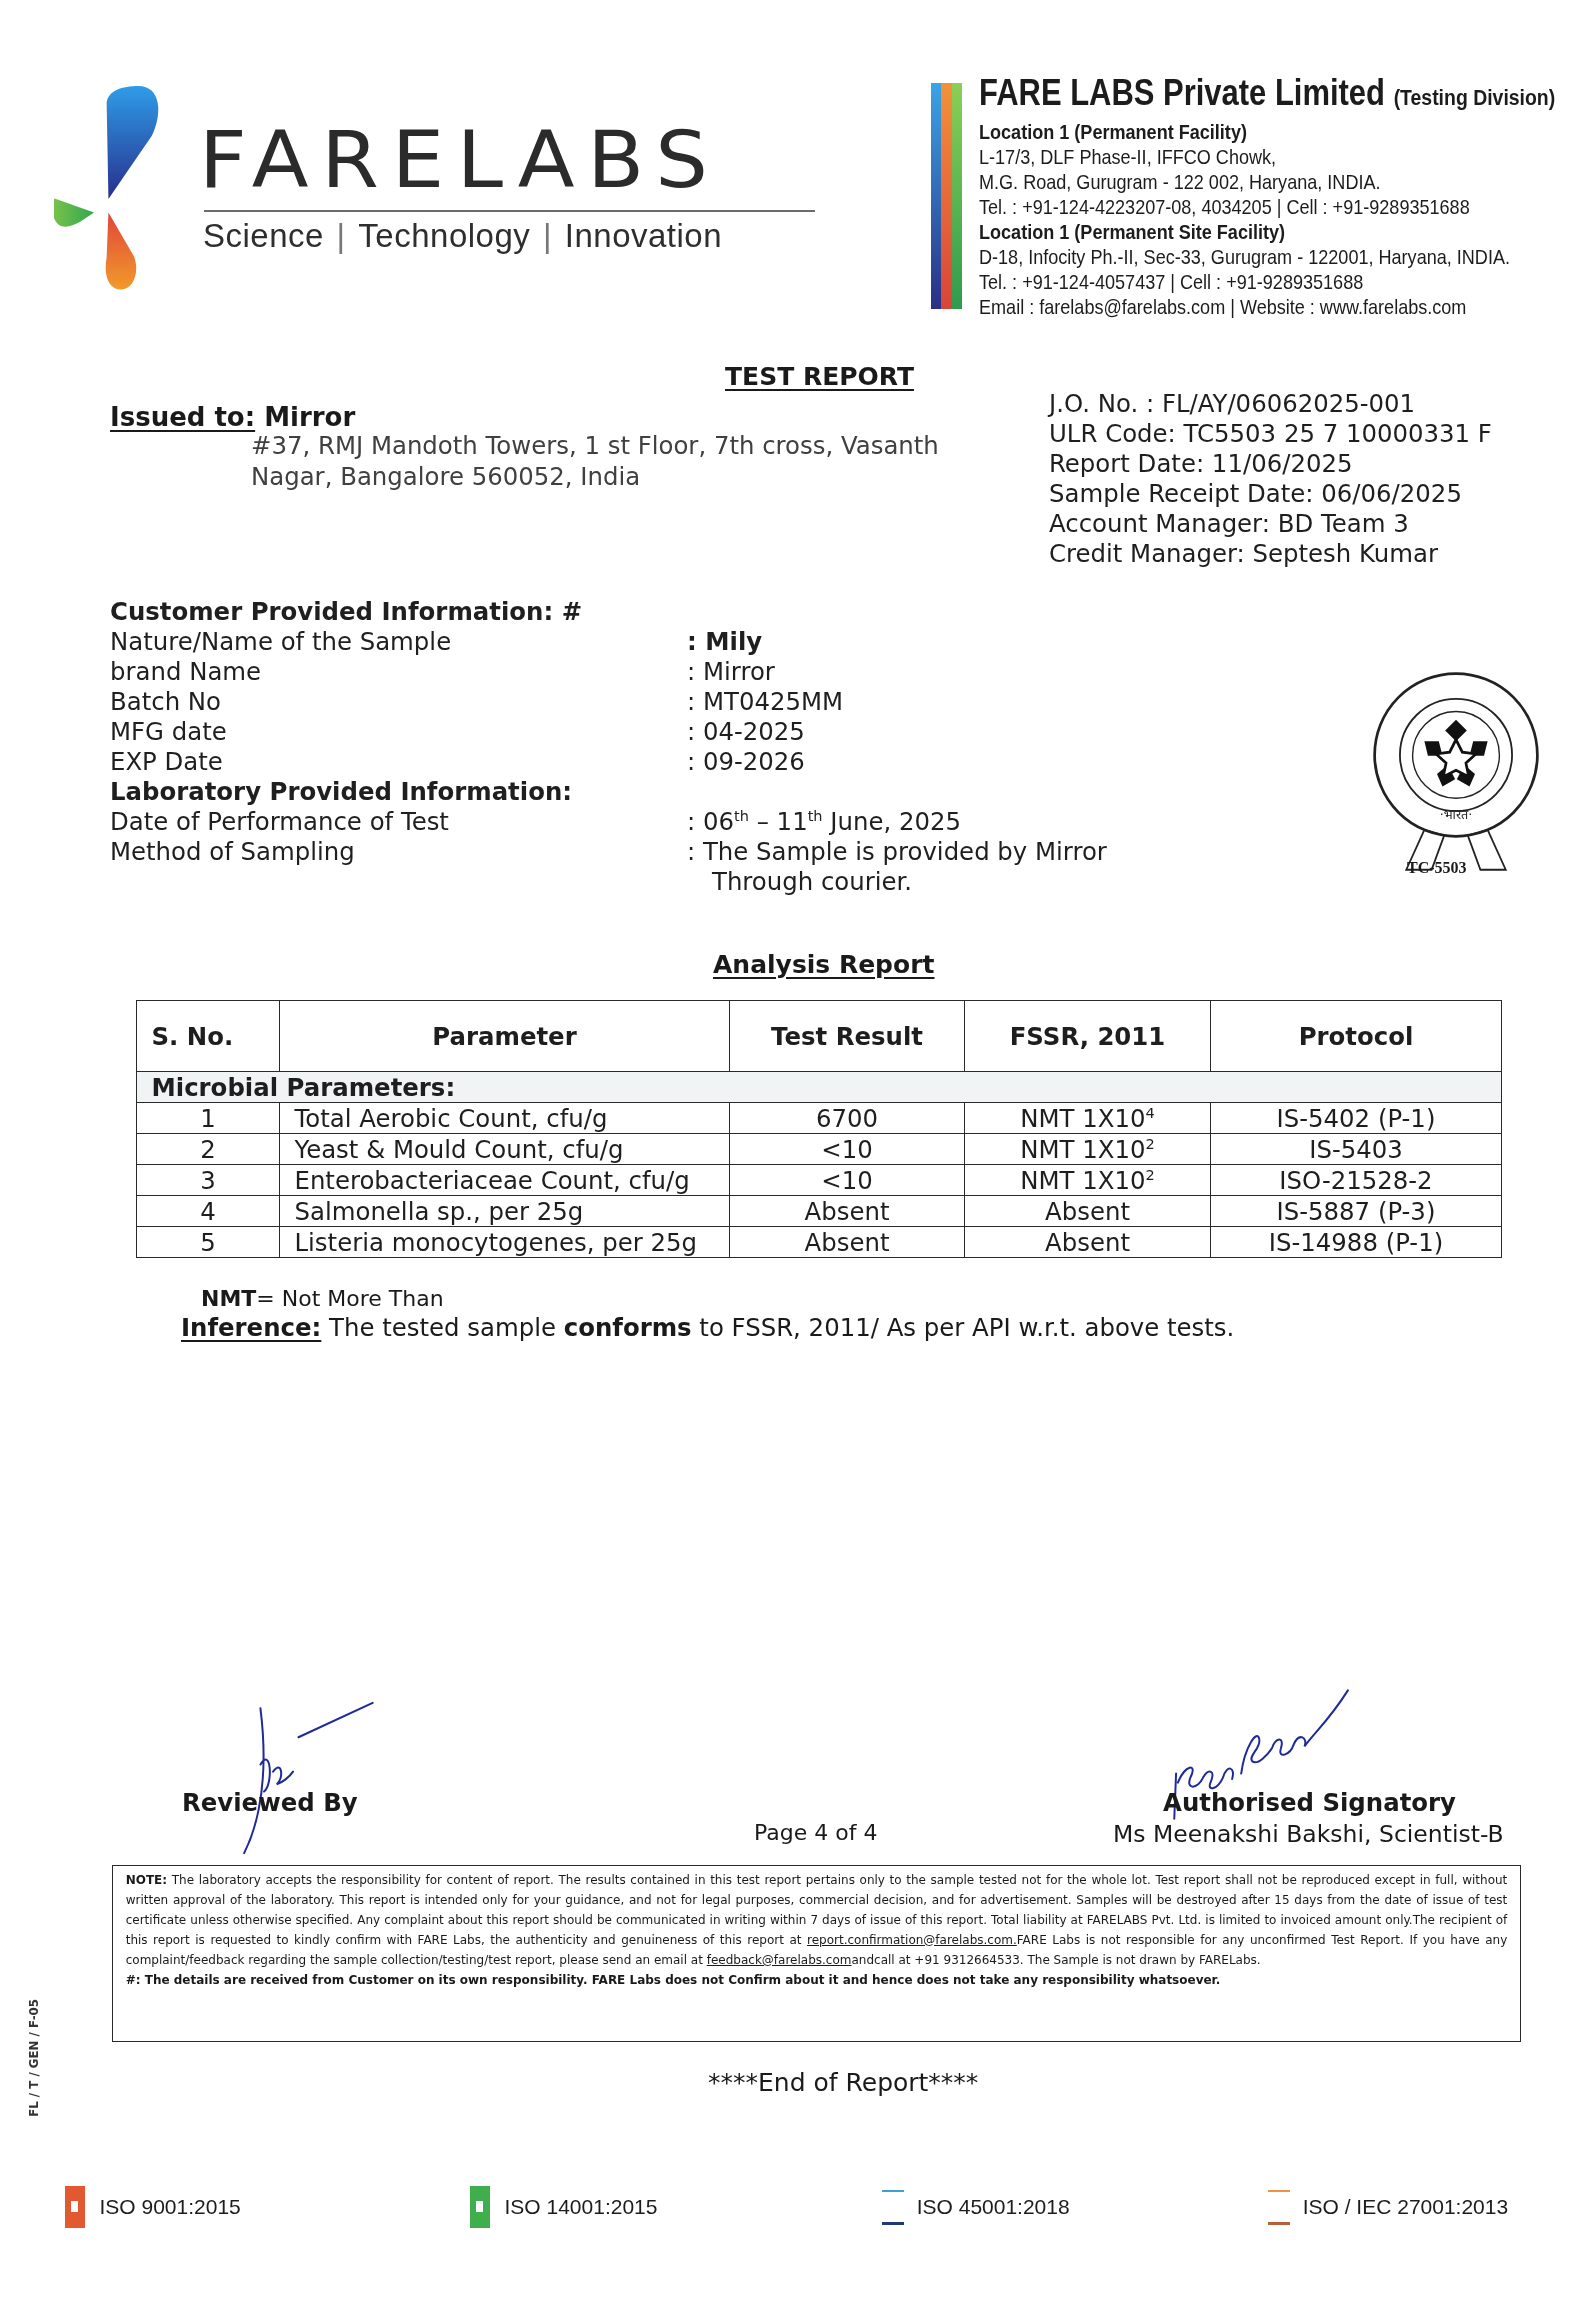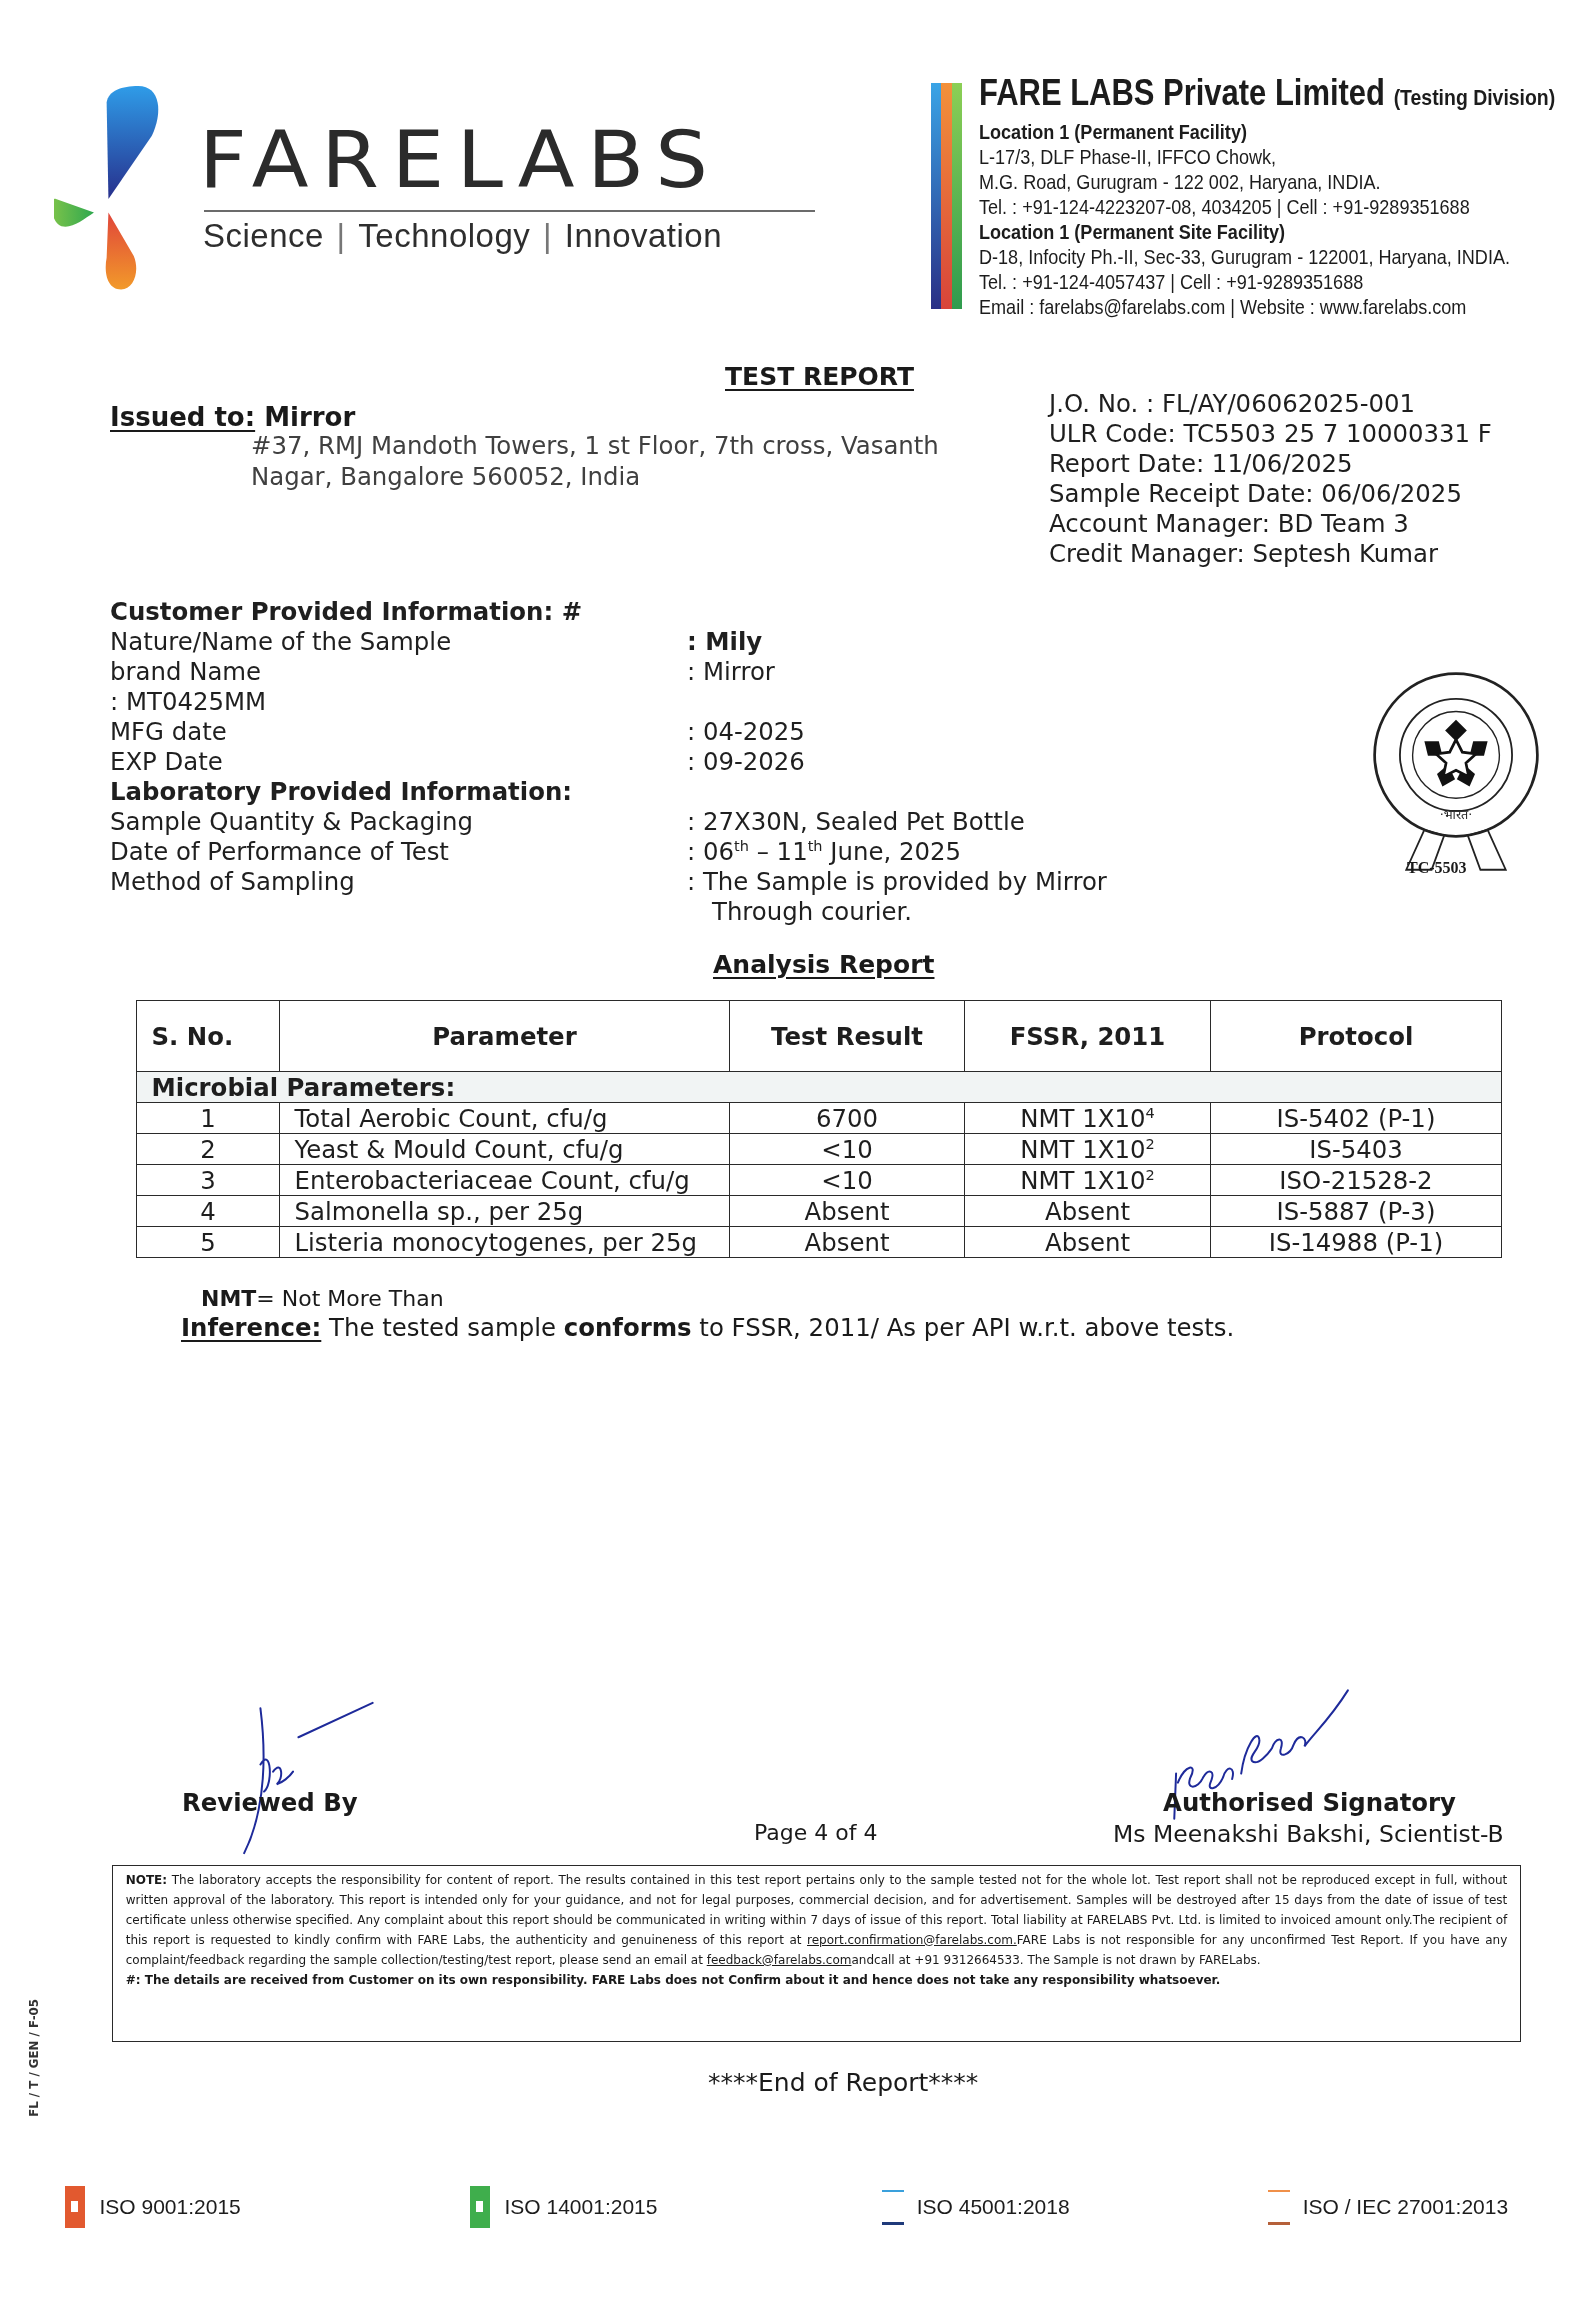--- a/index.html
+++ b/index.html
@@ -162,35 +162,32 @@
   <div class="row head">Customer Provided Information: #</div>
   <div class="row">
       <span class="k">Nature/Name of the Sample</span>
       <span class="v bold">: Mily</span>
     </div>
   <div class="row">
       <span class="k">brand Name</span>
       <span class="v">: Mirror</span>
     </div>
   <div class="row">
+      <span class="k">Batch No</span>
       <span class="v">: MT0425MM</span>
     </div>
   <div class="row">
       <span class="k">MFG date</span>
       <span class="v">: 04-2025</span>
     </div>
   <div class="row">
       <span class="k">EXP Date</span>
       <span class="v">: 09-2026</span>
     </div>
   <div class="row head">Laboratory Provided Information:</div>
-  <div class="row">
-      <span class="k">Sample Quantity &amp; Packaging</span>
-      <span class="v">: 27X30N, Sealed Pet Bottle</span>
-    </div>
   <div class="row">
       <span class="k">Date of Performance of Test</span>
       <span class="v"><span>: 06</span><sup>th</sup><span> – 11</span><sup>th</sup><span> June, 2025</span></span>
     </div>
   <div class="row">
       <span class="k">Method of Sampling</span>
       <span class="v">: The Sample is provided by Mirror</span>
     </div>
   <div class="row">
       <span class="k"></span>

